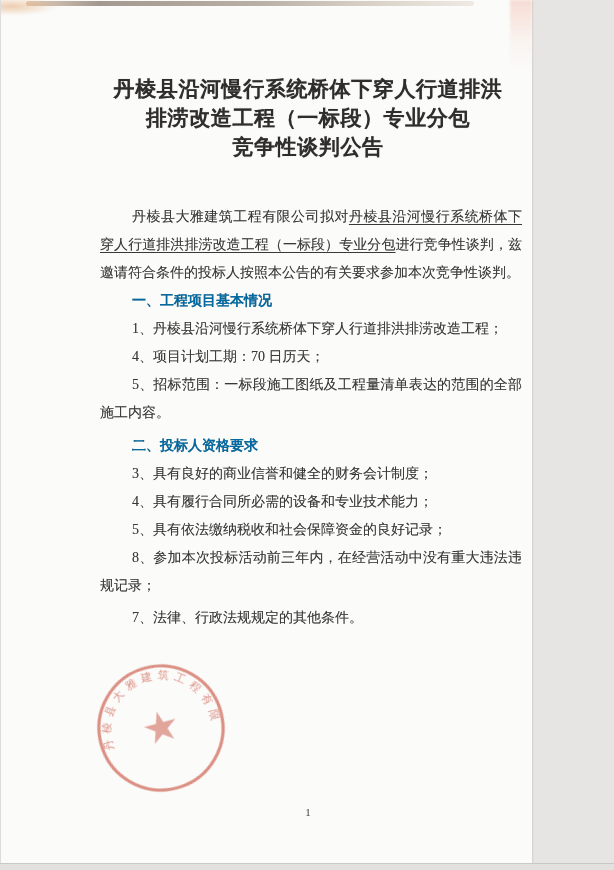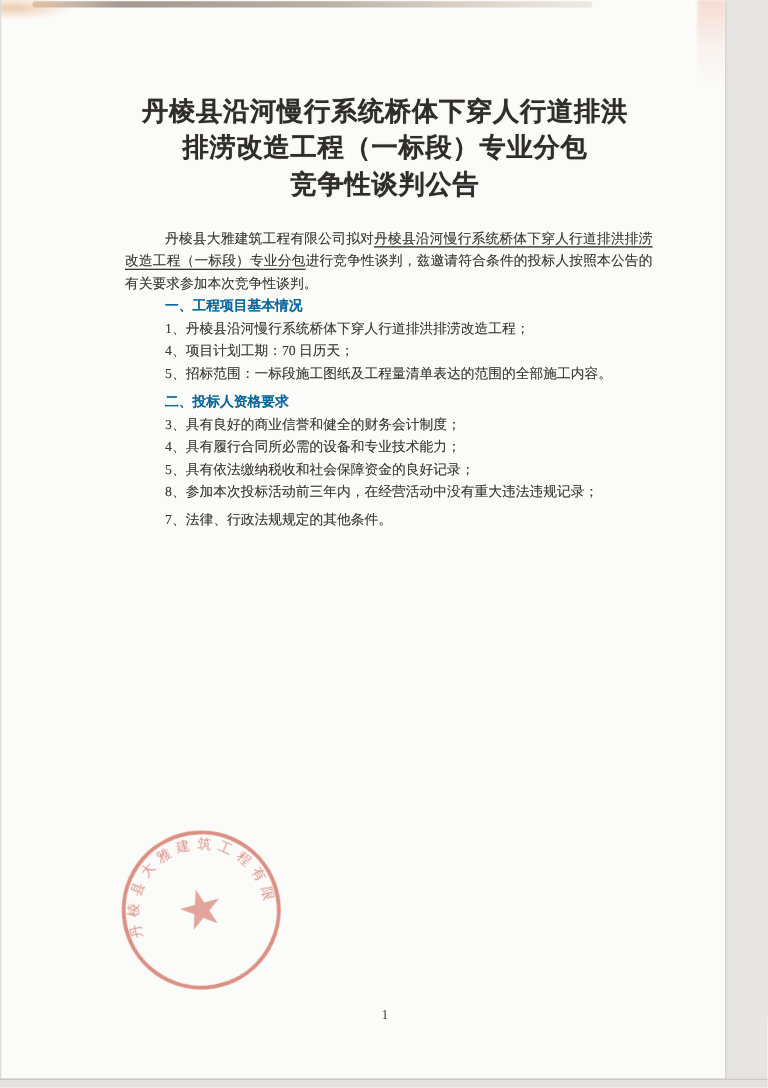--- a/index.html
+++ b/index.html
@@ -6,21 +6,21 @@
   html,body { width:614px; height:870px; }
   body {
     position:relative;
     width:614px; height:870px;
     background:#e6e5e3;
     font-family:"Liberation Serif","DejaVu Serif",serif;
     overflow:hidden;
   }
   .page {
     position:absolute; left:0; top:0;
-    width:580px; height:863px;
+    width:532px; height:863px;
     background:#fbfbfa;
     border-left:1px solid #dddcda;
     box-shadow:0 1px 2px rgba(120,120,118,.45);
   }
   
   .artifact-top-line {
     position:absolute; left:25px; top:1px; width:448px; height:5px;
     background:linear-gradient(90deg,
       rgba(175,110,45,.30), rgba(92,72,58,.55) 16%,
       rgba(102,82,62,.45) 52%, rgba(138,112,82,.32) 74%,
@@ -44,22 +44,22 @@
   .title {
     position:absolute; top:75px; left:0; width:614px;
     text-align:center;
     font-size:21px; font-weight:700; line-height:29px;
     letter-spacing:.6px; color:#2e2d2c;
     text-shadow:0 0 .7px rgba(46,45,44,.55);
   }
   .title span { display:block; }
   
   .content {
-    position:absolute; top:182px; left:99px; width:422px;
-    font-size:11px; line-height:18px; color:#3a3938;
+    position:absolute; top:203px; left:99px; width:422px;
+    font-size:14px; line-height:28px; color:#3a3938;
     text-align:justify; text-justify:inter-character;
     text-shadow:0 0 .5px rgba(58,57,56,.4);
   }
   .content p { text-indent:32px; }
   .heading { font-weight:700; color:#0369a1; }
   .heading-2 { margin-top:5px; }
   .u { text-decoration:underline; text-underline-offset:3px; text-decoration-thickness:1px; }
   b { font-weight:700; }
   .last-item { margin-top:4px; }
   

